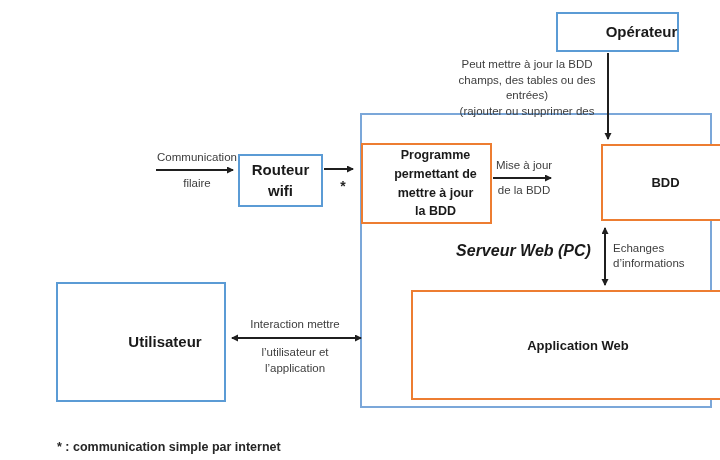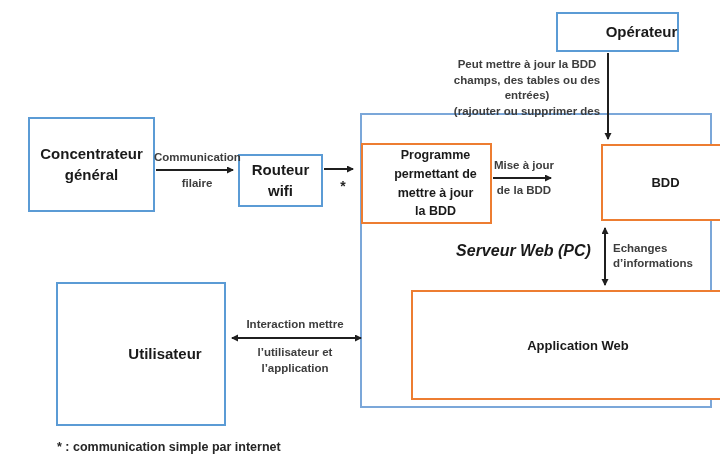--- a/index.html
+++ b/index.html
@@ -27,21 +27,21 @@
   }
   .title-15{font-size:15px;line-height:1.35;}
   .title-13{font-size:13px;margin-left:45px;}
   .prog-text{font-size:12.5px;line-height:1.5;padding:0 10px;}
   .server-title{
     position:absolute;font-size:16px;font-weight:bold;color:var(--boxtext);
     text-align:center;
     font-style:italic;
   }
   .lbl{
-    position:absolute;font-size:11.5px;font-weight:700;color:var(--label);
+    position:absolute;font-size:11.5px;font-weight:400;color:var(--label);
     text-align:center;line-height:1.3;
   }
   .lbl.left{text-align:left;}
   .note{line-height:15.5px;}
   .footnote{
     position:absolute;font-size:12.5px;font-weight:600;color:#262626;text-align:left;
   }
   .asterisk{font-size:14px;font-weight:600;color:#262626;}
   svg.arrows{position:absolute;left:0;top:0;width:720px;height:460px;pointer-events:none;}
   .arrow-line{stroke:var(--arrow);stroke-width:2;}
@@ -50,25 +50,24 @@
 </head>
 <body>
 
 <div class="canvas">
 
   <div class="container-box" style="left:360px;top:113px;width:352px;height:295px;"></div>
   <div class="server-title" style="left:446px;top:242px;width:155px;">Serveur Web (PC)</div>
 
   <div class="box blue title-15" style="left:556px;top:12px;width:123px;height:40px;">Opérateur</div>
 
-  <div class="box blue title-15" style="left:28px;top:117px;width:127px;height:95px;padding:0 8px;">Concentrateur général</div>
 
   <div class="box blue title-15" style="left:238px;top:154px;width:85px;height:53px;padding:0 6px;">Routeur wifi</div>
 
-  <div class="box blue title-15" style="left:56px;top:282px;width:170px;height:144px;">Utilisateur</div>
+  <div class="box blue title-15" style="left:56px;top:282px;width:170px;height:120px;">Utilisateur</div>
 
   <div class="box orange prog-text" style="left:361px;top:143px;width:131px;height:81px;padding-left:28px;">Programme permettant de mettre à jour la BDD</div>
 
   <div class="box orange title-13" style="left:556px;top:144px;width:129px;height:77px;">BDD</div>
 
   <div class="box orange title-13" style="left:366px;top:290px;width:334px;height:110px;">Application Web</div>
 
   <svg class="arrows" viewBox="0 0 720 460" xmlns="http://www.w3.org/2000/svg">
     <defs>
       <marker id="ah" markerWidth="8" markerHeight="8" refX="6" refY="3.5" orient="auto" markerUnits="userSpaceOnUse">

